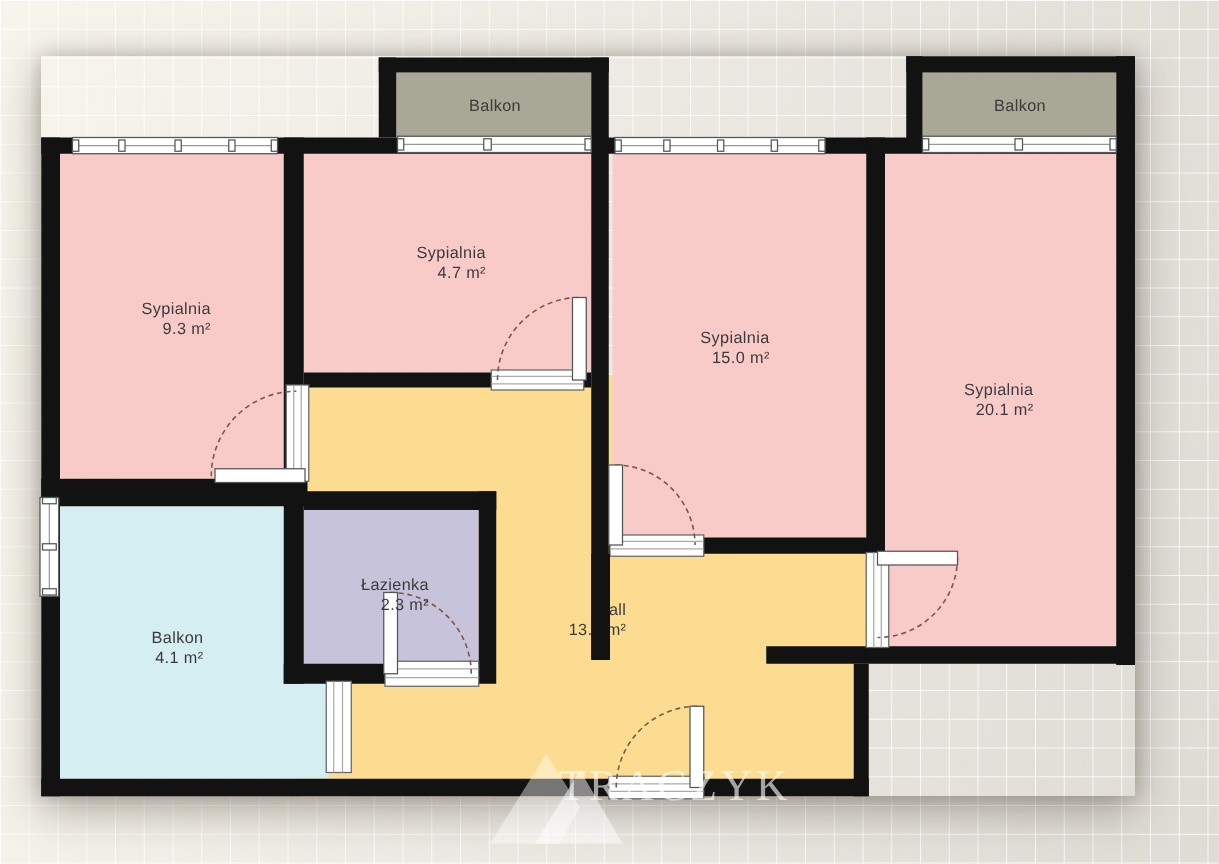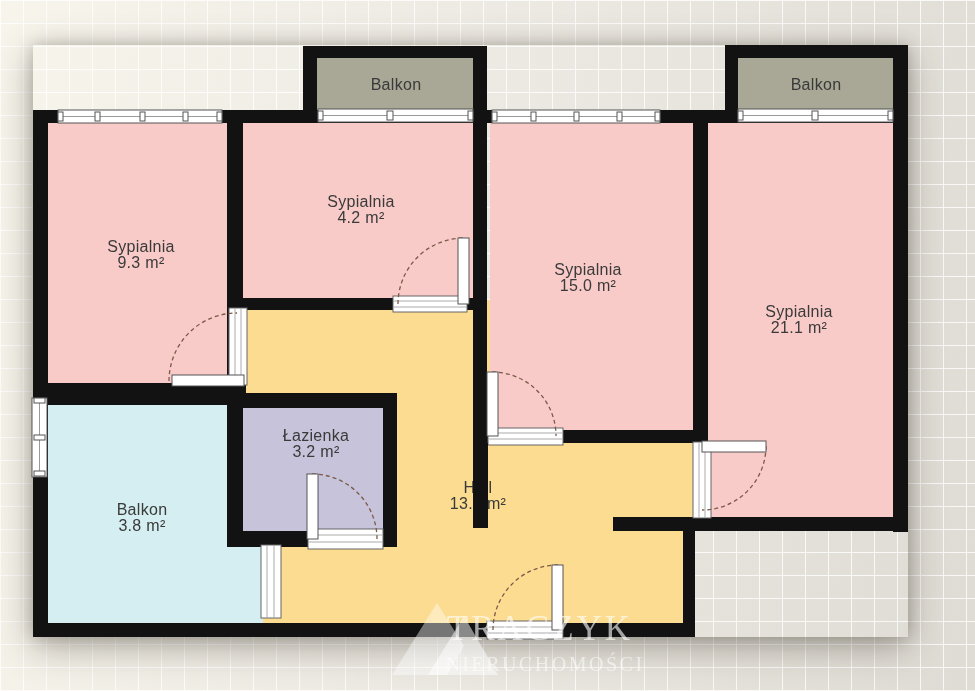--- a/index.html
+++ b/index.html
@@ -14,21 +14,21 @@
     background-size:23px 23px, 23px 23px, 100% 100%;
   }
   .shadow{
     position:absolute;left:33px;top:45px;width:875px;height:592px;
     box-shadow:0 10px 34px rgba(75,70,58,.42), 0 0 14px rgba(75,70,58,.28);
     z-index:1;
   }
   svg.plan{position:absolute;left:0;top:0;z-index:2;}
   .label{
     position:absolute;transform:translate(-50%,-50%);
-    text-align:center;font-size:16px;line-height:16px;color:#3a3a3a;
+    text-align:right;font-size:13px;line-height:16px;color:#3a3a3a;
     z-index:6;white-space:nowrap;letter-spacing:.3px;
   }
   .stub-overlay{
     position:absolute;left:473px;top:443px;width:15px;height:85px;
     background:#121212;z-index:7;
   }
   .watermark{position:absolute;left:0;top:17px;width:975px;height:691px;z-index:9;pointer-events:none;padding-left:40px;}
   .wm-brand{
     position:absolute;left:540px;top:592px;transform:translateX(-50%);
     font-family:"Liberation Serif", serif;font-size:35px;letter-spacing:3px;
@@ -186,53 +186,52 @@
       <rect class="leaf" x="552" y="565" width="11" height="65"></rect>
     </g>
   </svg>
 
   <div class="label" style="left:141px;top:255px">
     <div>Sypialnia</div>
     <div>9.3 m²</div>
   </div>
   <div class="label" style="left:361px;top:210px">
     <div>Sypialnia</div>
-    <div>4.2 m²</div>
+    <div>4.7 m²</div>
   </div>
   <div class="label" style="left:588px;top:278px">
     <div>Sypialnia</div>
     <div>15.0 m²</div>
   </div>
   <div class="label" style="left:799px;top:320px">
     <div>Sypialnia</div>
-    <div>21.1 m²</div>
-  </div>
-  <div class="label" style="left:316px;top:444px">
+    <div>20.1 m²</div>
+  </div>
+  <div class="label" style="left:316px;top:476px">
     <div>Łazienka</div>
-    <div>3.2 m²</div>
+    <div>2.3 m²</div>
   </div>
   <div class="label" style="left:142px;top:518px">
     <div>Balkon</div>
-    <div>3.8 m²</div>
+    <div>4.1 m²</div>
   </div>
   <div class="label" style="left:478px;top:496px">
     <div>Hall</div>
     <div>13.1 m²</div>
   </div>
   <div class="label" style="left:396px;top:85px">
     <div>Balkon</div>
   </div>
   <div class="label" style="left:816px;top:85px">
     <div>Balkon</div>
   </div>
 
   <div class="stub-overlay"></div>
 
   <div class="watermark">
     <svg width="975" height="691" viewBox="0 0 975 691">
       <polygon points="352,658 397,586 424,629 407,658" fill="rgba(255,255,255,0.42)"></polygon>
       <polygon points="388,658 424,599 458,658" fill="rgba(255,255,255,0.5)"></polygon>
     </svg>
     <div class="wm-brand">TRACZYK</div>
-    <div class="wm-sub">NIERUCHOMOŚCI</div>
   </div>
 
 </div>
 
 </body></html>

